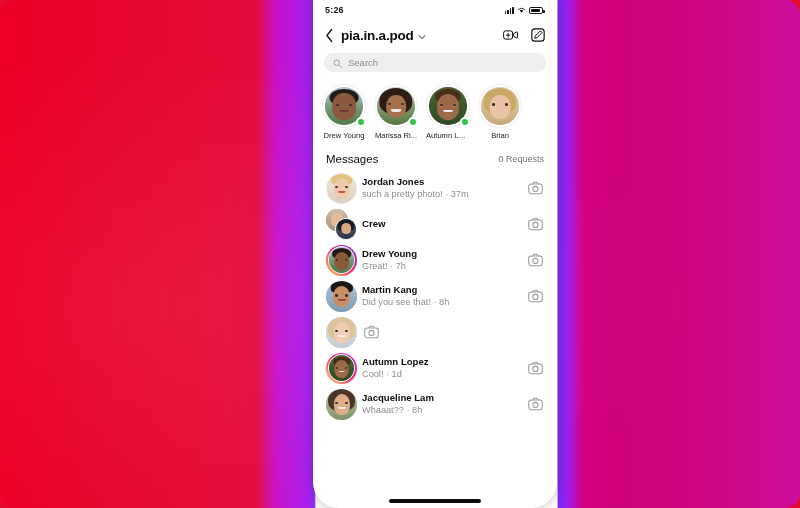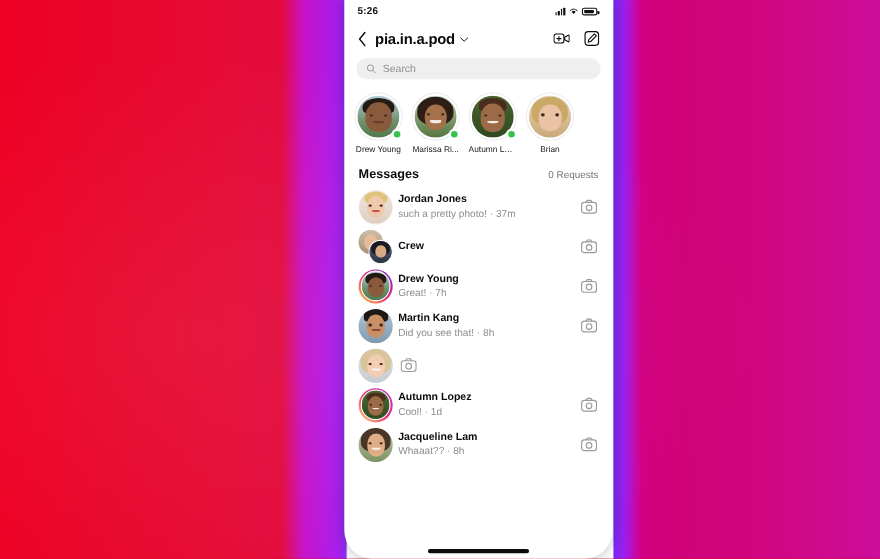--- a/index.html
+++ b/index.html
@@ -1,21 +1,21 @@
 <!DOCTYPE html>
 <html><head>
 <meta charset="utf-8">
 <style>
   html,body{margin:0;padding:0;}
   body{
     width:800px;height:508px;overflow:hidden;
     font-family:"Liberation Sans", sans-serif;
     background:#e60a2e;
   }
-  .stage{position:relative;width:800px;height:508px;overflow:hidden;}
+  .stage{position:relative;width:800px;height:508px;overflow:hidden;border-radius:15px;}
 
   
   .bg{
     position:absolute;inset:0;
     background:
       linear-gradient(90deg,
         #ee0024 0%,
         #e8062c 12%,
         #e60b36 26%,
         #e30b3e 32%,
@@ -110,21 +110,21 @@
   .story .name{
     font-size:7.6px;color:#1a1a1a;margin-top:3px;white-space:nowrap;overflow:hidden;
     text-overflow:ellipsis;
   }
 
   
   .msg-head{
     display:flex;align-items:center;justify-content:space-between;
     padding:9px 13px 5px 13px;
   }
-  .msg-head .t{font-size:11.5px;font-weight:700;color:#0c0c0c;}
+  .msg-head .t{font-size:11.5px;font-weight:400;color:#0c0c0c;}
   .msg-head .r{font-size:9px;color:#737373;cursor:pointer;}
 
   
   .list{padding:0 0 0 0;}
   .row{
     display:flex;align-items:center;gap:5px;padding:5px 13px;cursor:pointer;height:36px;
     box-sizing:border-box;
   }
   .row .av{
     width:31px;height:31px;flex:0 0 31px;border-radius:50%;position:relative;

